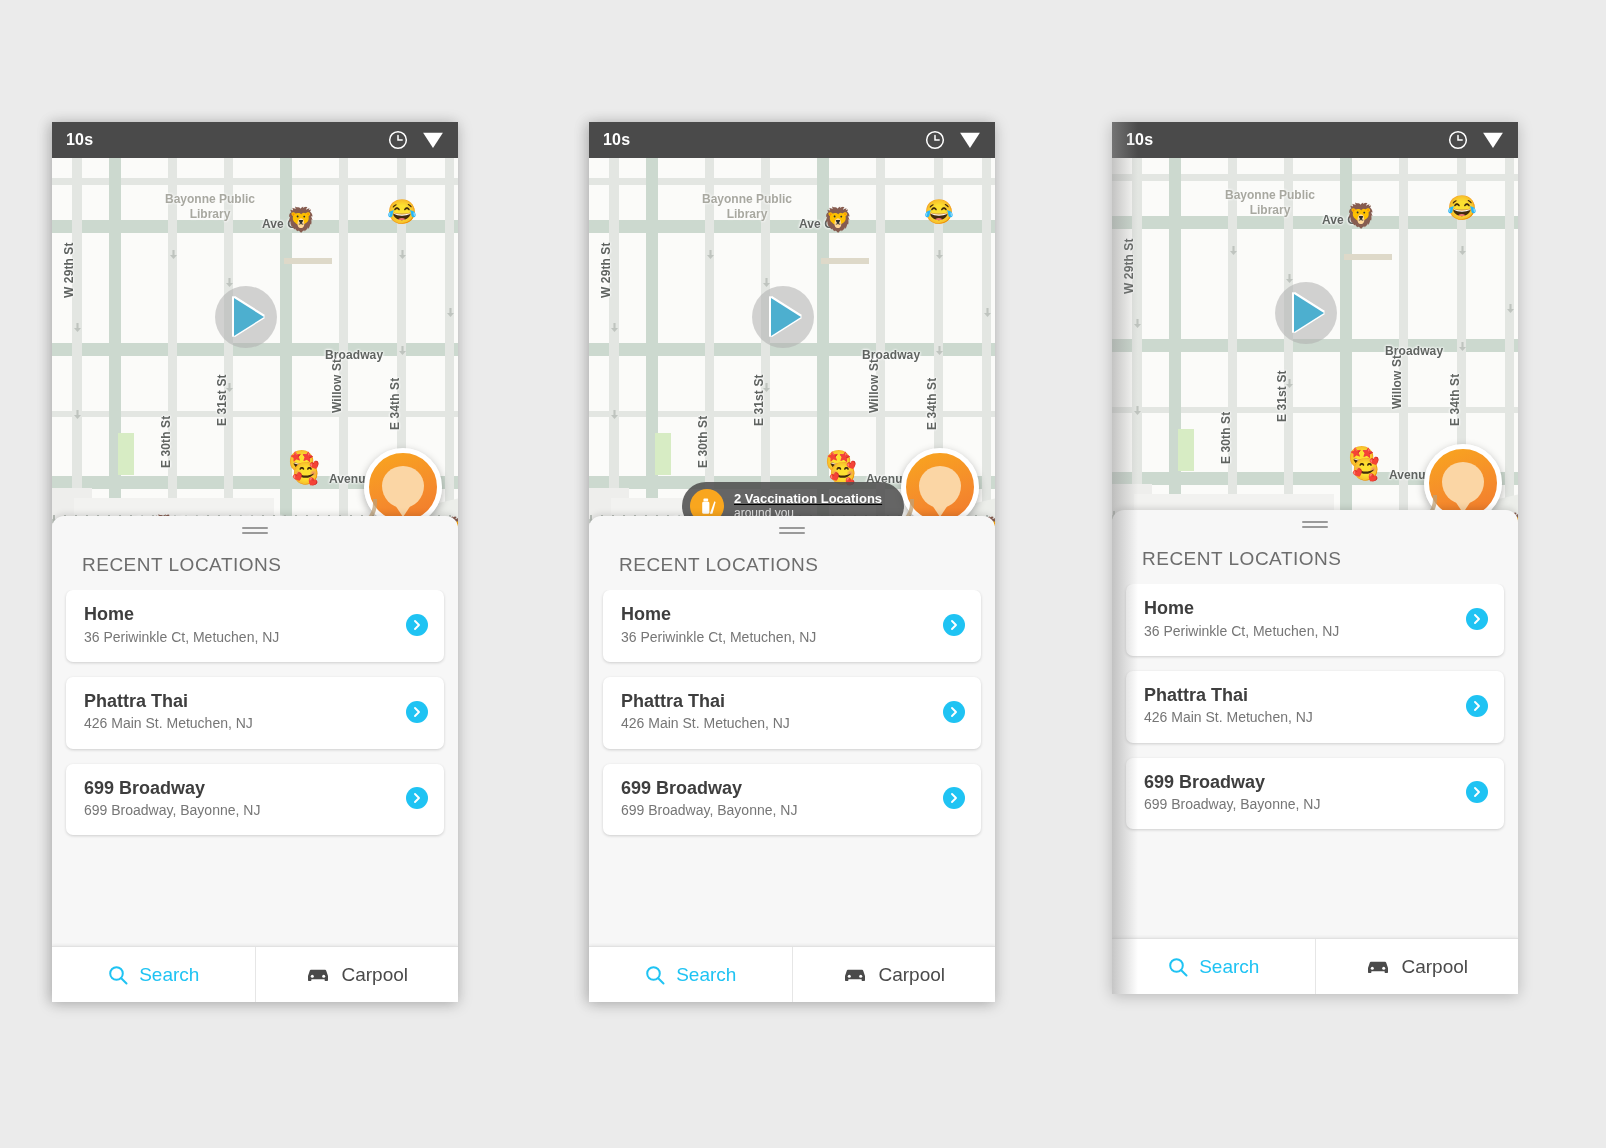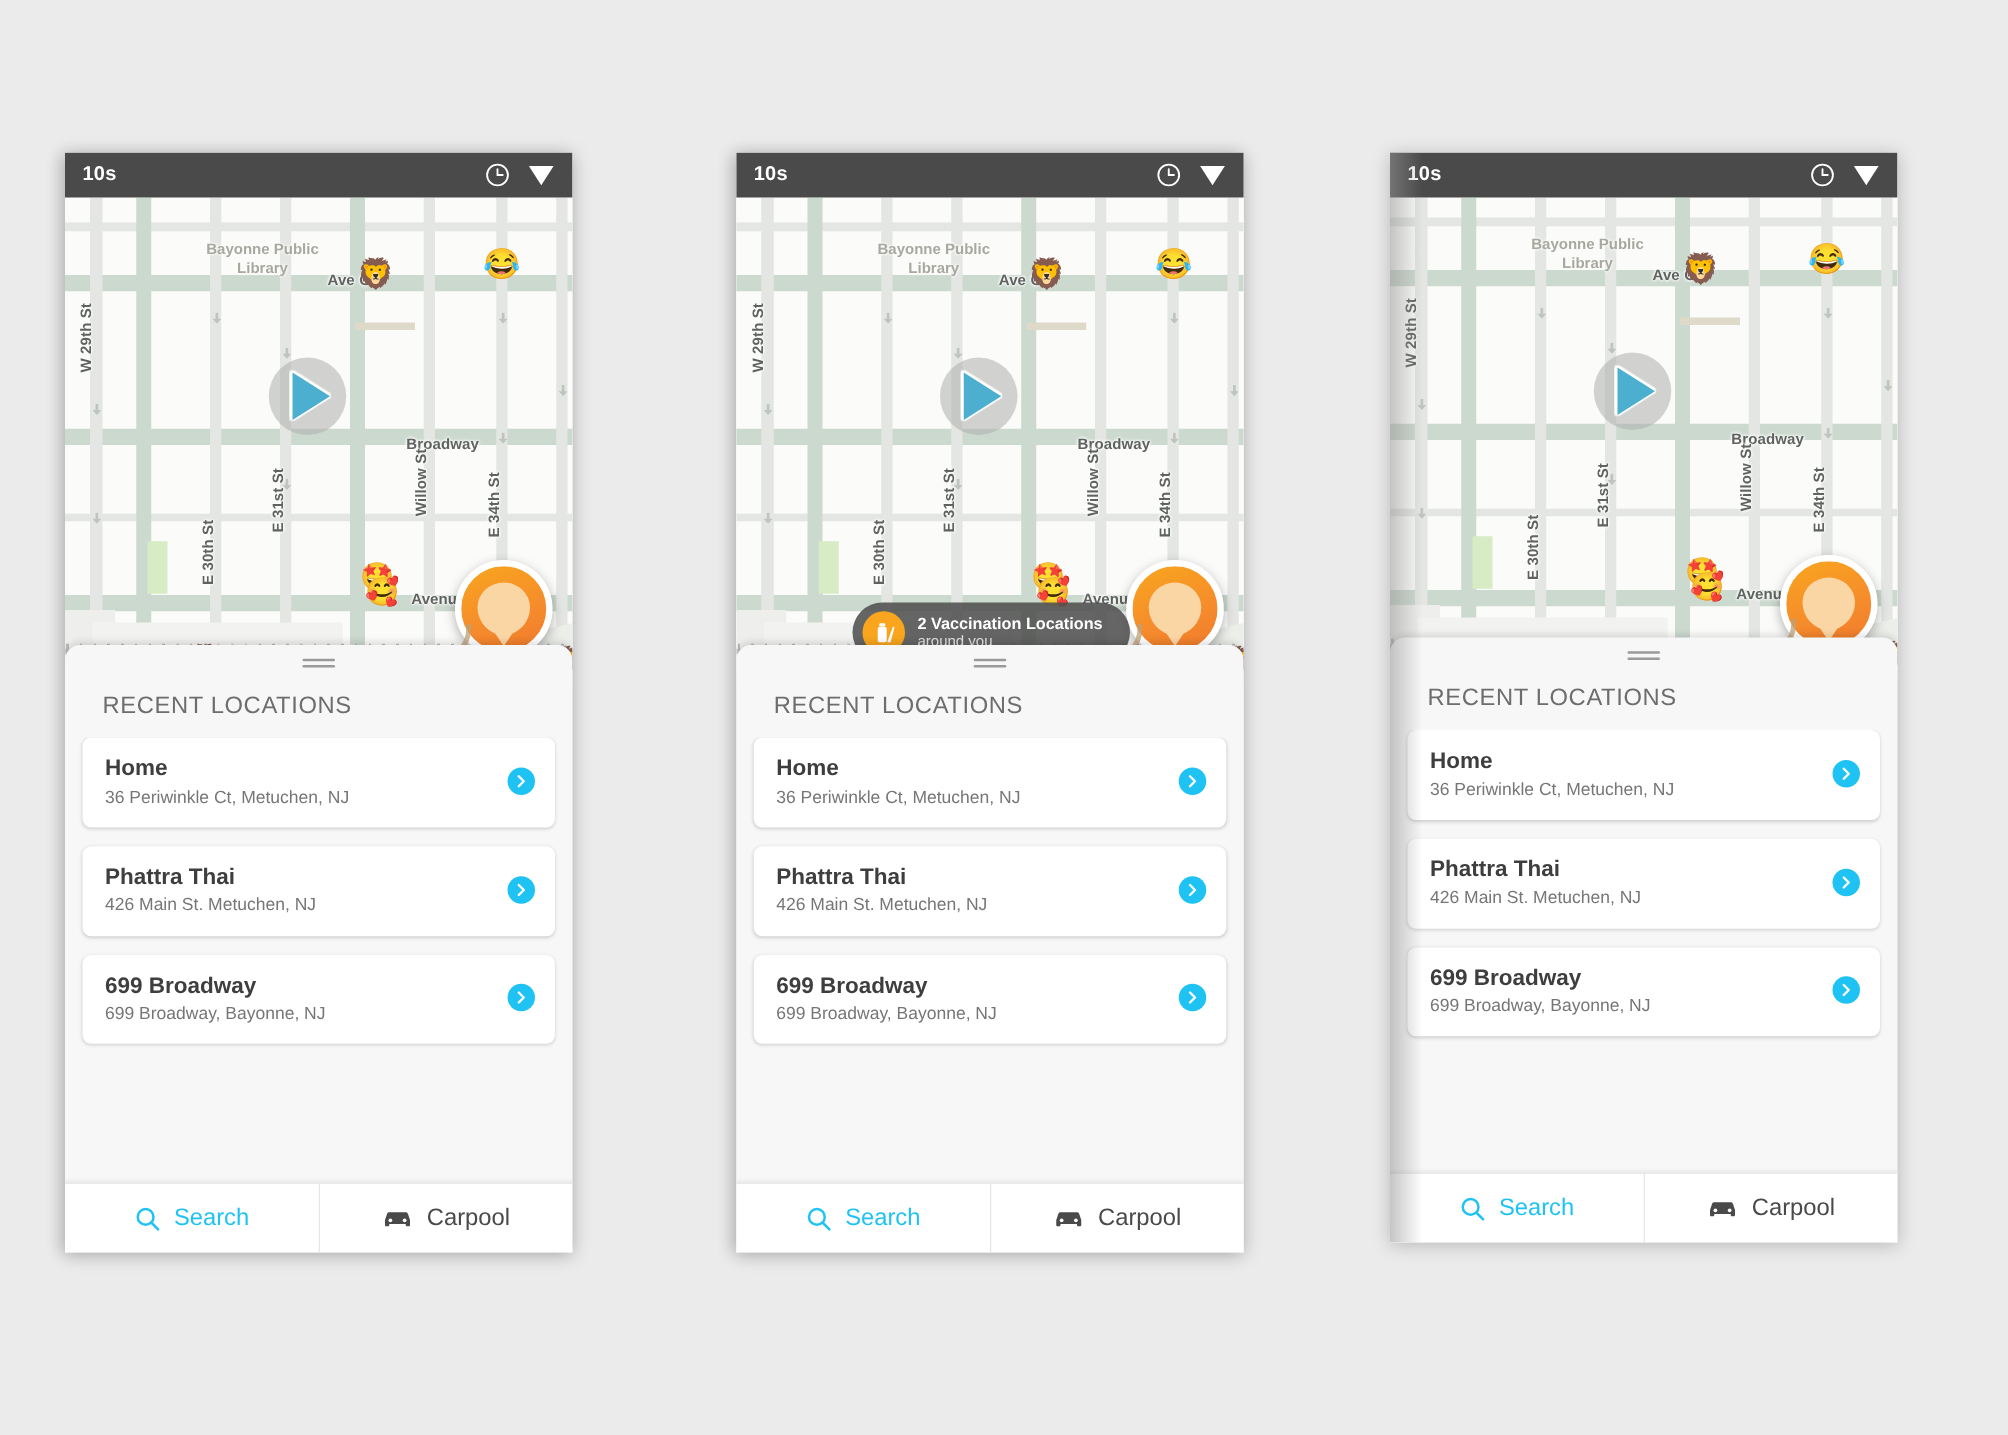--- a/index.html
+++ b/index.html
@@ -549,21 +549,21 @@
       <div class="mood sm" style="left:236px;top:293px;">🤩</div>
       <div class="mood sm" style="left:240px;top:305px;">🥰</div>
       <div class="mood sm" style="left:98px;top:358px;">🦁</div>
       <div class="mood sm" style="left:360px;top:365px;">🥰</div>
       <div class="mood sm" style="left:385px;top:360px;">🦁</div>
 
       <div class="me" style="left:163px;top:128px;">
         <div class="me-arrow"></div>
       </div>
 
-      <div class="vax-tip" style="left:93px;top:324px;">
+      <div class="vax-tip" style="left:93px;top:324px;text-decoration:underline;">
         <div class="vax-tip-badge">
           <svg width="17" height="19" viewBox="0 0 17 19">
             <rect x="3.2" y="4.4" width="7.2" height="12.4" rx="1.6" fill="#fff"></rect>
             <rect x="4.4" y="1.6" width="4.8" height="2.6" rx="1" fill="#fff"></rect>
             <path d="M10.8 16.8 L15.4 4.2 L16.6 4.9 L13.4 16.8 Z" fill="#fff"></path>
           </svg>
         </div>
         <div class="vax-tip-text">
           <span class="vax-tip-title">2 Vaccination Locations</span>
           <span class="vax-tip-sub">around you</span>

